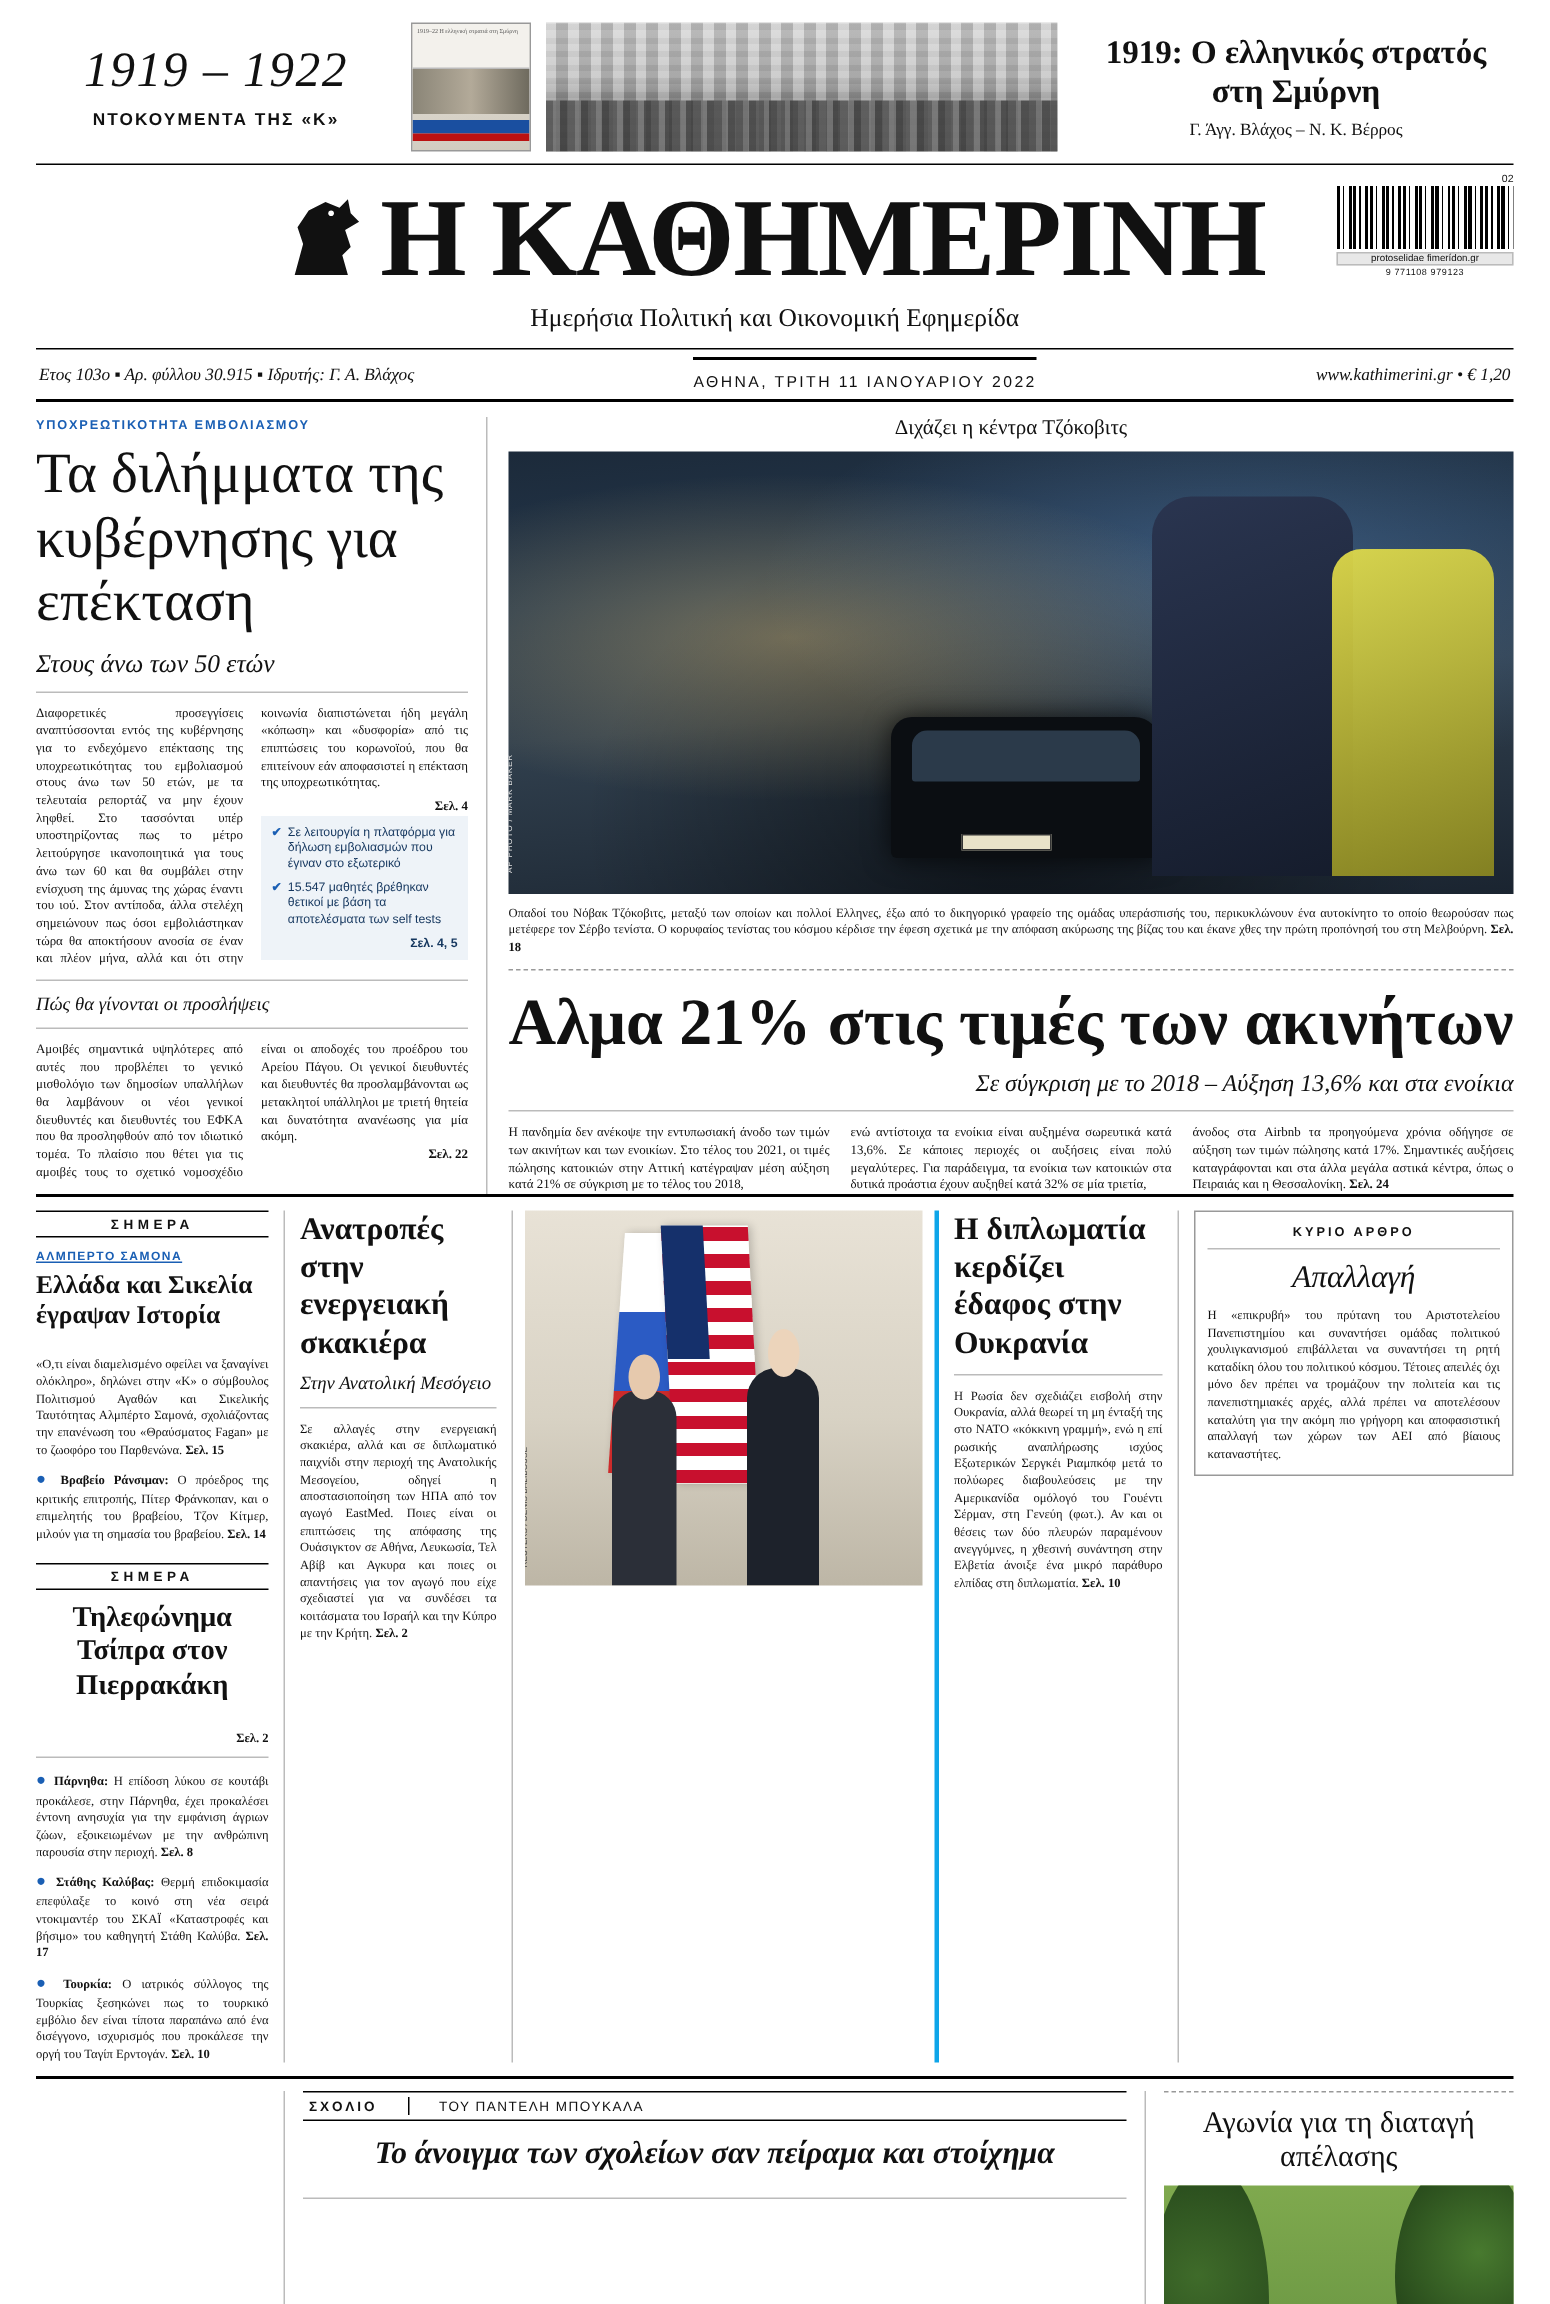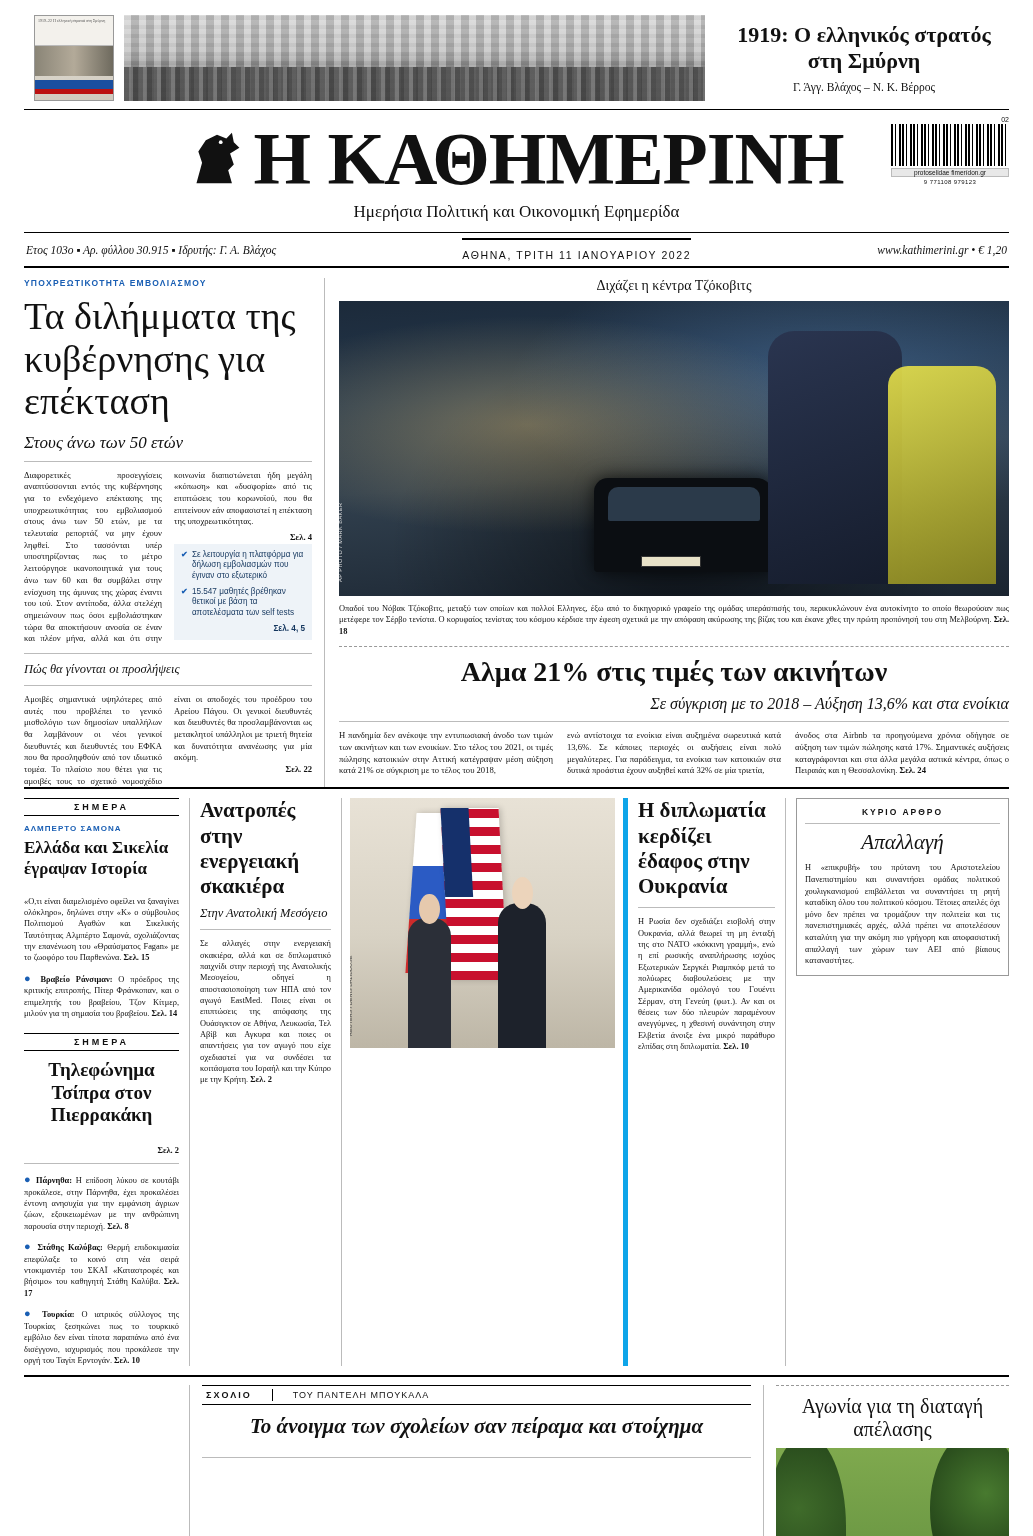--- a/index.html
+++ b/index.html
@@ -84,33 +84,33 @@
   .photo-main .car::before{content:"";position:absolute;left:8%;top:10%;width:84%;height:36%;background:#2b3a4a;border-radius:10px 10px 2px 2px;}
   .photo-main .plate{position:absolute;left:45%;bottom:10%;width:9%;height:3.5%;background:#e8e2c8;border:1px solid #333;}
   .photo-main .cop { position:absolute; right:16%; top:10%; width:20%; height:86%; background:linear-gradient(160deg,#2a3550,#151c2c); border-radius:26px 26px 0 0;}
   .photo-main .cop2 { position:absolute; right:2%; top:22%; width:16%; height:74%; background:linear-gradient(160deg,#e8e24a,#8e8a20); border-radius:20px 20px 0 0; opacity:.9;}
   .photo-main .flag { position:absolute; left:66%; top:14%; width:42px; height:28px; background: repeating-linear-gradient(0deg,#1b63b6 0 4px,#fff 4px 8px);}
   .photo-main .credit { position:absolute; left:4px; bottom:14px; transform: rotate(-90deg); transform-origin: left bottom; font-family:"Liberation Sans",sans-serif; font-size:5.5px; color:#ddd; letter-spacing:.5px; }
   .photo-label { text-align: center; font-size: 14px; margin-bottom: 7px; }
   .caption { font-size: 8.4px; line-height: 1.36; text-align: justify; margin-top: 7px; }
   .caption b { font-weight: bold; }
 
-  .big-head { font-size: 28px; text-align: center; margin: 6px 0 0 0; }
+  .big-head { font-size: 44px; margin: 6px 0 0 0; }
   .big-sub { font-size: 16px; font-style: italic; text-align: right; margin-top: 7px; }
 
   
   .mid { display: flex; border-top: 2px solid #000; padding-top: 9px; }
   .mid-c1 { width: 165px; padding-right: 10px; }
   .mid-c2 { width: 152px; padding: 0 10px; border-left: 1px solid #bbb; }
   .mid-c3 { width: 282px; padding: 0 8px; border-left: 1px solid #bbb; }
-  .mid-c4 { width: 162px; padding: 0 10px; border-left: 5px solid #0ea5e9; }
+  .mid-c4 { width: 162px; padding: 0 10px; border-left: 3px solid #0ea5e9; }
   .mid-c5 { flex: 1; padding-left: 10px; border-left: 1px solid #bbb; }
 
   .band-label { text-align:center; font-family:"Liberation Sans",sans-serif; font-size:9px; letter-spacing:3px; border-top:1px solid #000; border-bottom:1px solid #000; padding:3px 0; font-weight:bold;}
-  .author-line { font-family:"Liberation Sans",sans-serif; font-size:8px; letter-spacing:1px; color:#1a5fb4; font-weight:bold; margin-top:8px;}
+  .author-line { font-family:"Liberation Sans",sans-serif; font-size:8px; letter-spacing:1px; color:#1a5fb4; font-weight:bold; margin-top:8px;text-decoration:underline;}
   .mini-head { font-size: 17px; line-height:1.18; margin-top:5px;}
   .mini-body { font-size: 8.4px; line-height:1.35; text-align:justify; margin-top:6px;}
   .bullet-item { font-size: 8.4px; line-height:1.35; text-align:justify; margin-top:7px; }
   .bullet-item .dot { color:#1a5fb4; font-size:11px; }
   .bullet-item b { font-weight:bold; }
 
   .photo-mid { width:100%; height:250px; position:relative; overflow:hidden;
      background: linear-gradient(180deg,#e8e2d6 0%,#d8d2c4 55%,#bdb6a6 100%); }
   .photo-mid .fl1 { position:absolute; left:23%; top:6%; width:52px; height:160px; background: linear-gradient(180deg,#fff 0 33%,#2b5bc4 33% 66%,#cc2b2b 66% 100%); transform: skewX(-4deg); box-shadow:2px 0 6px rgba(0,0,0,.2);}
   .photo-mid .fl2 { position:absolute; left:36%; top:4%; width:58px; height:172px; background: repeating-linear-gradient(0deg,#c8102e 0 9px,#fff 9px 18px); transform: skewX(3deg); box-shadow:2px 0 6px rgba(0,0,0,.2);}
@@ -141,20 +141,24 @@
   .photo-bot .tree1{position:absolute;left:-4%;top:-6%;width:34%;height:82%;background:radial-gradient(circle at 40% 40%,#3f6b2a,#24451a 70%);border-radius:50% 50% 40% 40%;}
   .photo-bot .tree2{position:absolute;right:-6%;top:-8%;width:40%;height:70%;background:radial-gradient(circle at 60% 40%,#487a2f,#1f3d16 72%);border-radius:50%;}
   .bot-right .hdl { text-align:center; font-size:20px; margin-top:6px; }
 </style>
 </head>
 <body>
 
 <div class="page">
 
   <div class="promo">
+    <div class="promo-left">
+      <div class="promo-years">1919 – 1922</div>
+      <div class="promo-sub">ΝΤΟΚΟΥΜΕΝΤΑ ΤΗΣ «Κ»</div>
+    </div>
     <div class="promo-book">
       <div class="bk-top">1919–22 Η ελληνική στρατιά στη Σμύρνη</div>
       <div class="bk-img"></div>
       <div class="bk-bar"></div>
       <div class="bk-bar2"></div>
     </div>
     <div class="promo-photo"></div>
     <div class="promo-right">
       <div class="promo-title">1919: Ο ελληνικός στρατός στη Σμύρνη</div>
       <div class="promo-auth">Γ. Άγγ. Βλάχος – Ν. Κ. Βέρρος</div>

